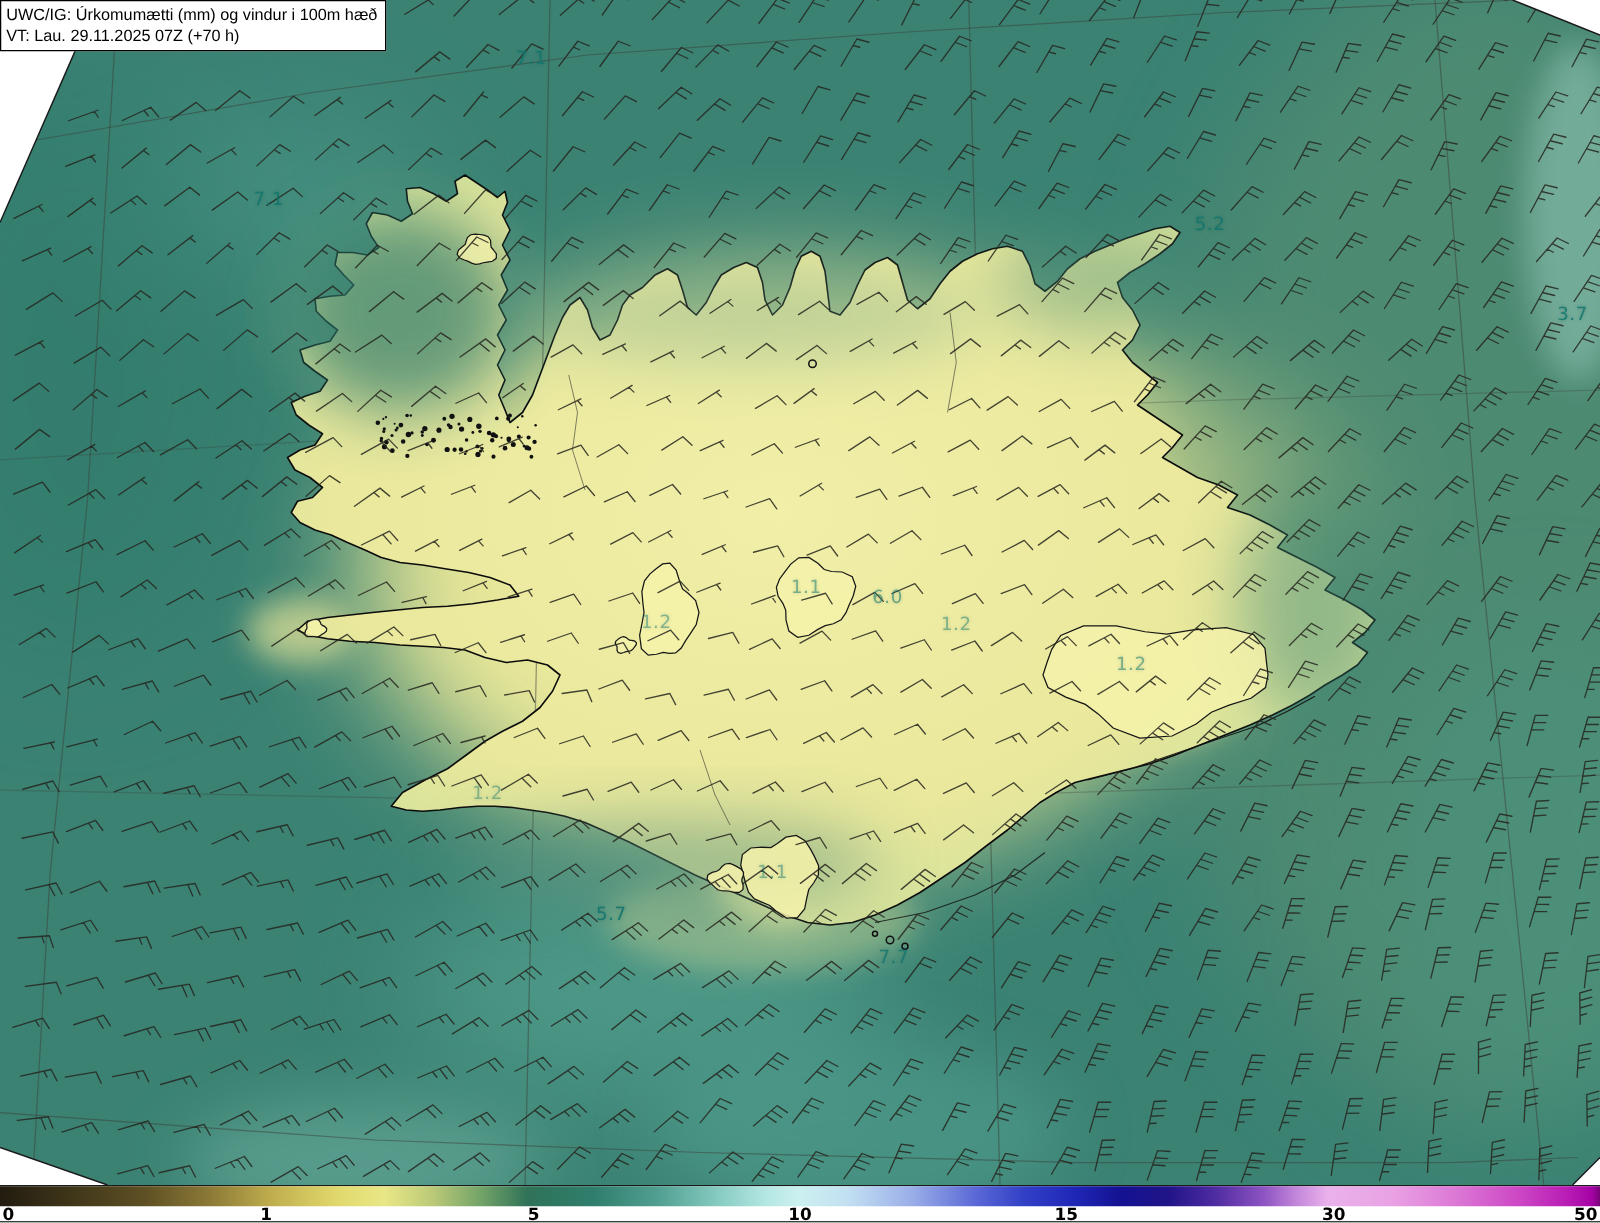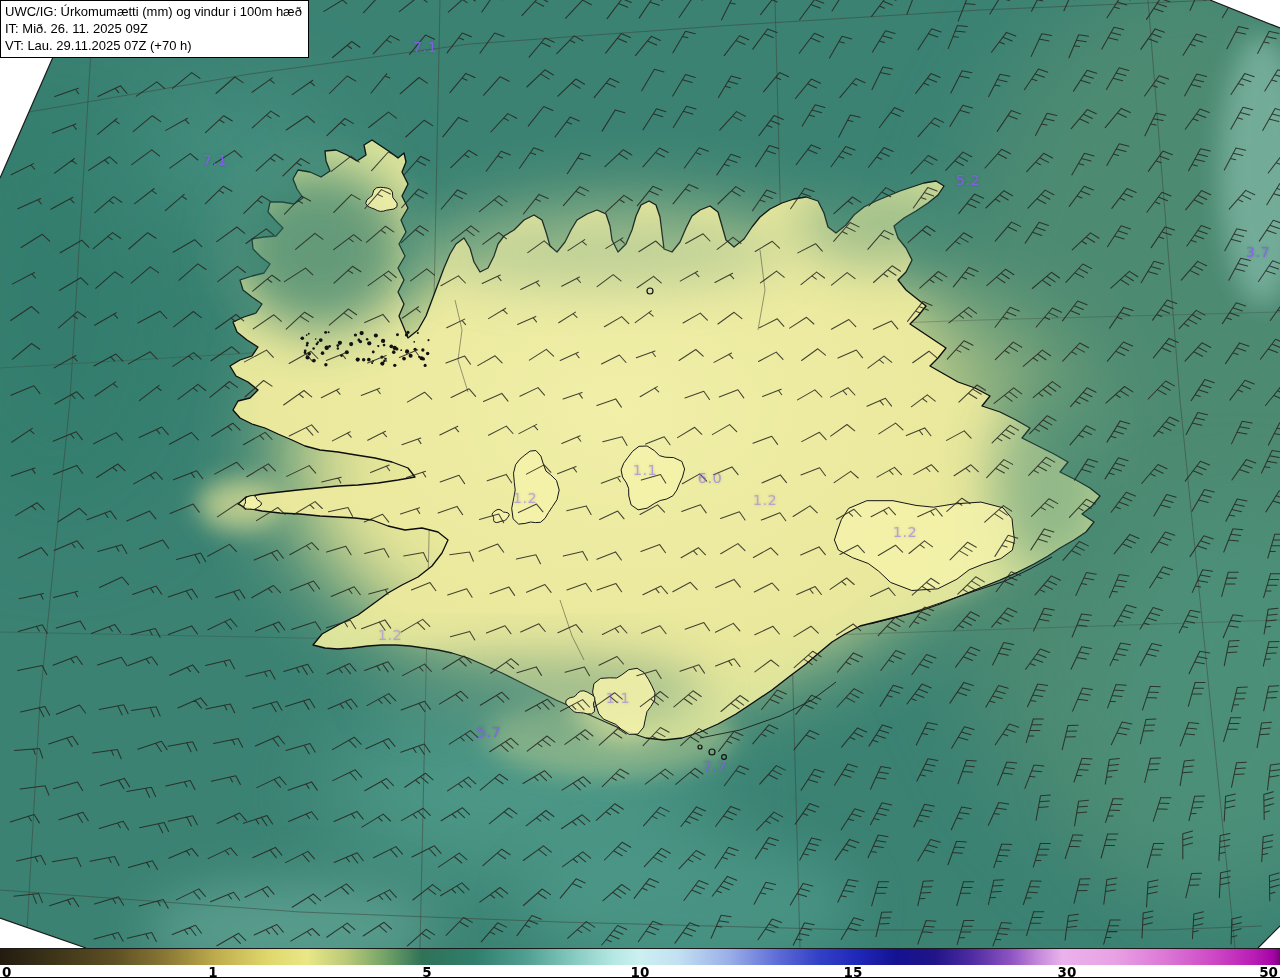--- a/index.html
+++ b/index.html
@@ -4,21 +4,21 @@
 <style>
   html,body{margin:0;padding:0;background:#ffffff;}
   #frame{
     position:relative;width:1280px;height:978px;overflow:hidden;
     background:#ffffff;font-family:"Liberation Sans",sans-serif;
   }
   #map{position:absolute;left:0;top:0;}
   #labels-layer{position:absolute;left:0;top:0;width:1280px;height:948px;pointer-events:none;}
   .clabel{
     position:absolute;transform:translate(-50%,-50%);
-    font-size:14.5px;color:#8b5cf6;letter-spacing:0.5px;
+    font-size:14.5px;color:#0f766e;letter-spacing:0.5px;
     text-shadow:0 0 3px rgba(40,80,70,.45);
     font-family:"DejaVu Sans","Liberation Sans",sans-serif;
   }
   .title-box{
     position:absolute;left:0;top:0;background:#ffffff;border:1px solid #000;
     padding:2px 6px 3px 4px;font-size:13px;line-height:17px;color:#000;
     white-space:nowrap;z-index:6;
   }
   .title-box b{font-weight:normal;}
   #colorbar{
@@ -195,21 +195,20 @@
       <div class="clabel" style="left: 765px; top: 500px; opacity: 0.5;">1.2</div>
       <div class="clabel" style="left: 905px; top: 532px; opacity: 0.55;">1.2</div>
       <div class="clabel" style="left: 390px; top: 635px; opacity: 0.45;">1.2</div>
       <div class="clabel" style="left: 618px; top: 698px; opacity: 0.5;">1.1</div>
       <div class="clabel" style="left: 489px; top: 732px; opacity: 0.9;">5.7</div>
       <div class="clabel" style="left: 715px; top: 746px; opacity: 0.8; margin-top: 20px;">7.7</div>
     </div>
 
   <div class="title-box">
     <div><b>UWC/IG:</b><span> Úrkomumætti (mm) og vindur i 100m hæð</span></div>
-    <div>IT: Mið. 26. 11. 2025 09Z</div>
     <div><b>VT: Lau. 29.11.2025 07Z</b><span> (+70 h)</span></div>
   </div>
 
   <div id="colorbar">
     <div id="colorbar-bar" style="background: linear-gradient(to right, rgb(34, 28, 16) 0%, rgb(60, 51, 24) 4%, rgb(94, 80, 36) 9%, rgb(138, 120, 54) 13%, rgb(192, 174, 78) 17%, rgb(224, 216, 108) 21%, rgb(233, 231, 134) 24%, rgb(188, 202, 120) 27%, rgb(116, 164, 104) 30%, rgb(47, 114, 88) 33%, rgb(47, 126, 108) 37%, rgb(79, 158, 144) 41%, rgb(136, 204, 194) 45%, rgb(182, 232, 228) 48%, rgb(204, 240, 240) 50%, rgb(194, 224, 242) 53%, rgb(154, 174, 232) 57%, rgb(90, 104, 214) 61%, rgb(50, 64, 198) 64%, rgb(32, 40, 184) 67%, rgb(20, 18, 146) 70%, rgb(32, 20, 136) 73%, rgb(80, 44, 162) 76%, rgb(142, 84, 194) 79%, rgb(194, 134, 218) 81%, rgb(234, 178, 236) 83%, rgb(233, 162, 228) 87%, rgb(220, 120, 214) 91%, rgb(204, 70, 196) 95%, rgb(184, 28, 180) 98%, rgb(165, 3, 165) 99.5%, rgb(120, 2, 120) 100%);"></div>
     <div id="colorbar-ticks">
         <span class="cbtick" style="left: 2px;">0</span>
         <span class="cbtick" style="left: 213px; transform: translateX(-50%);">1</span>
         <span class="cbtick" style="left: 427px; transform: translateX(-50%);">5</span>
         <span class="cbtick" style="left: 640px; transform: translateX(-50%);">10</span>

